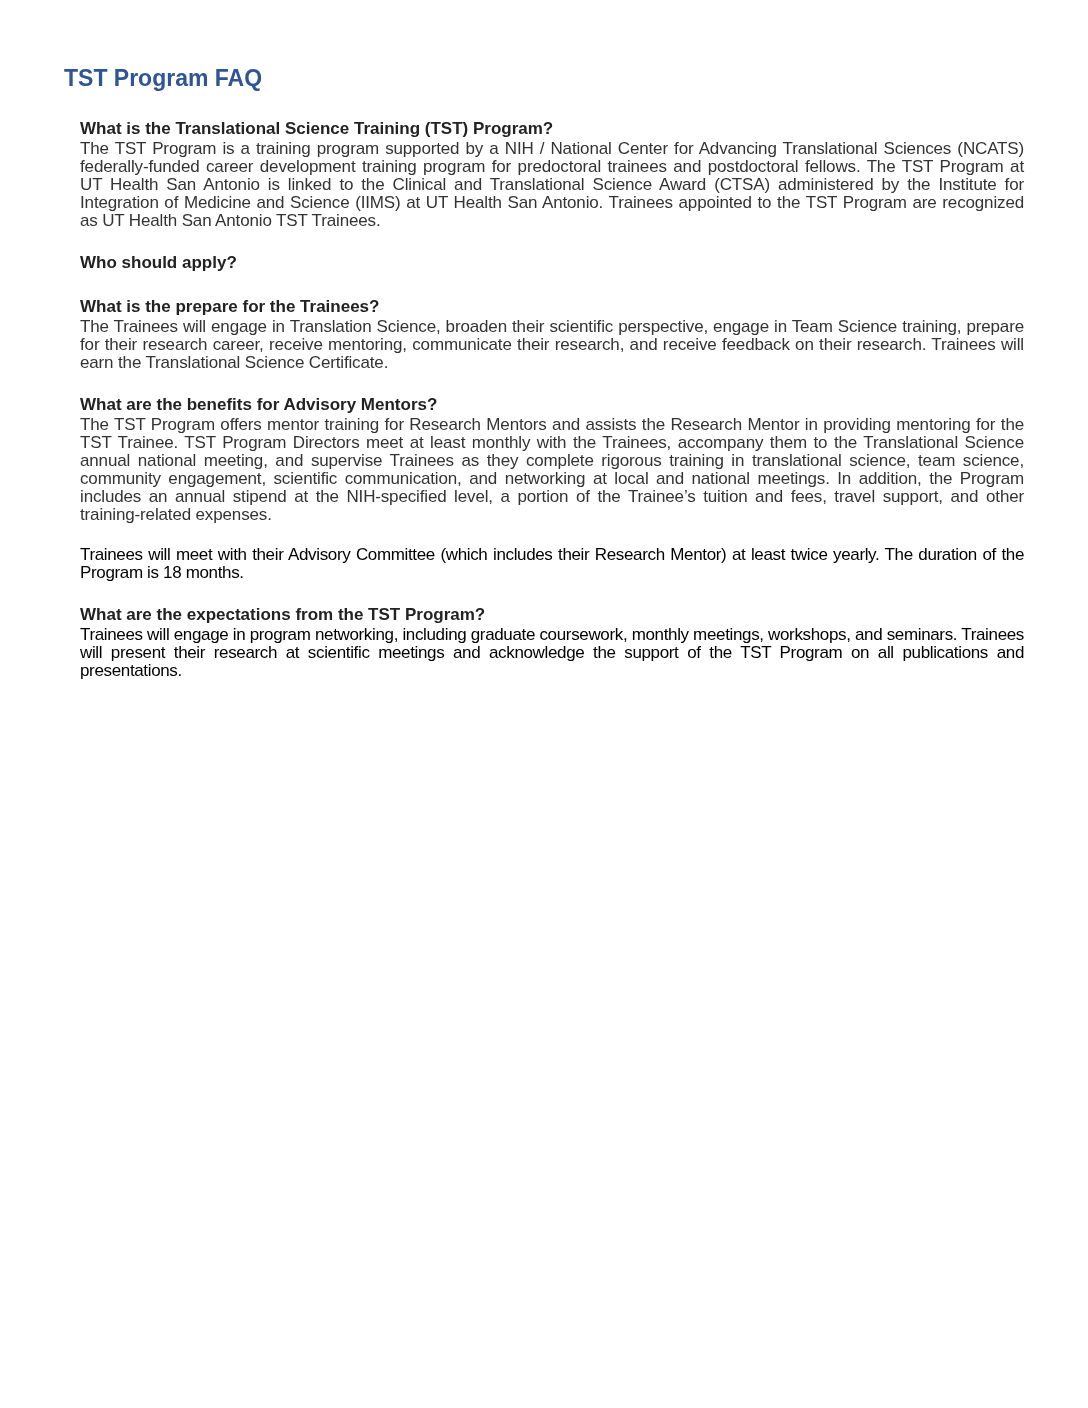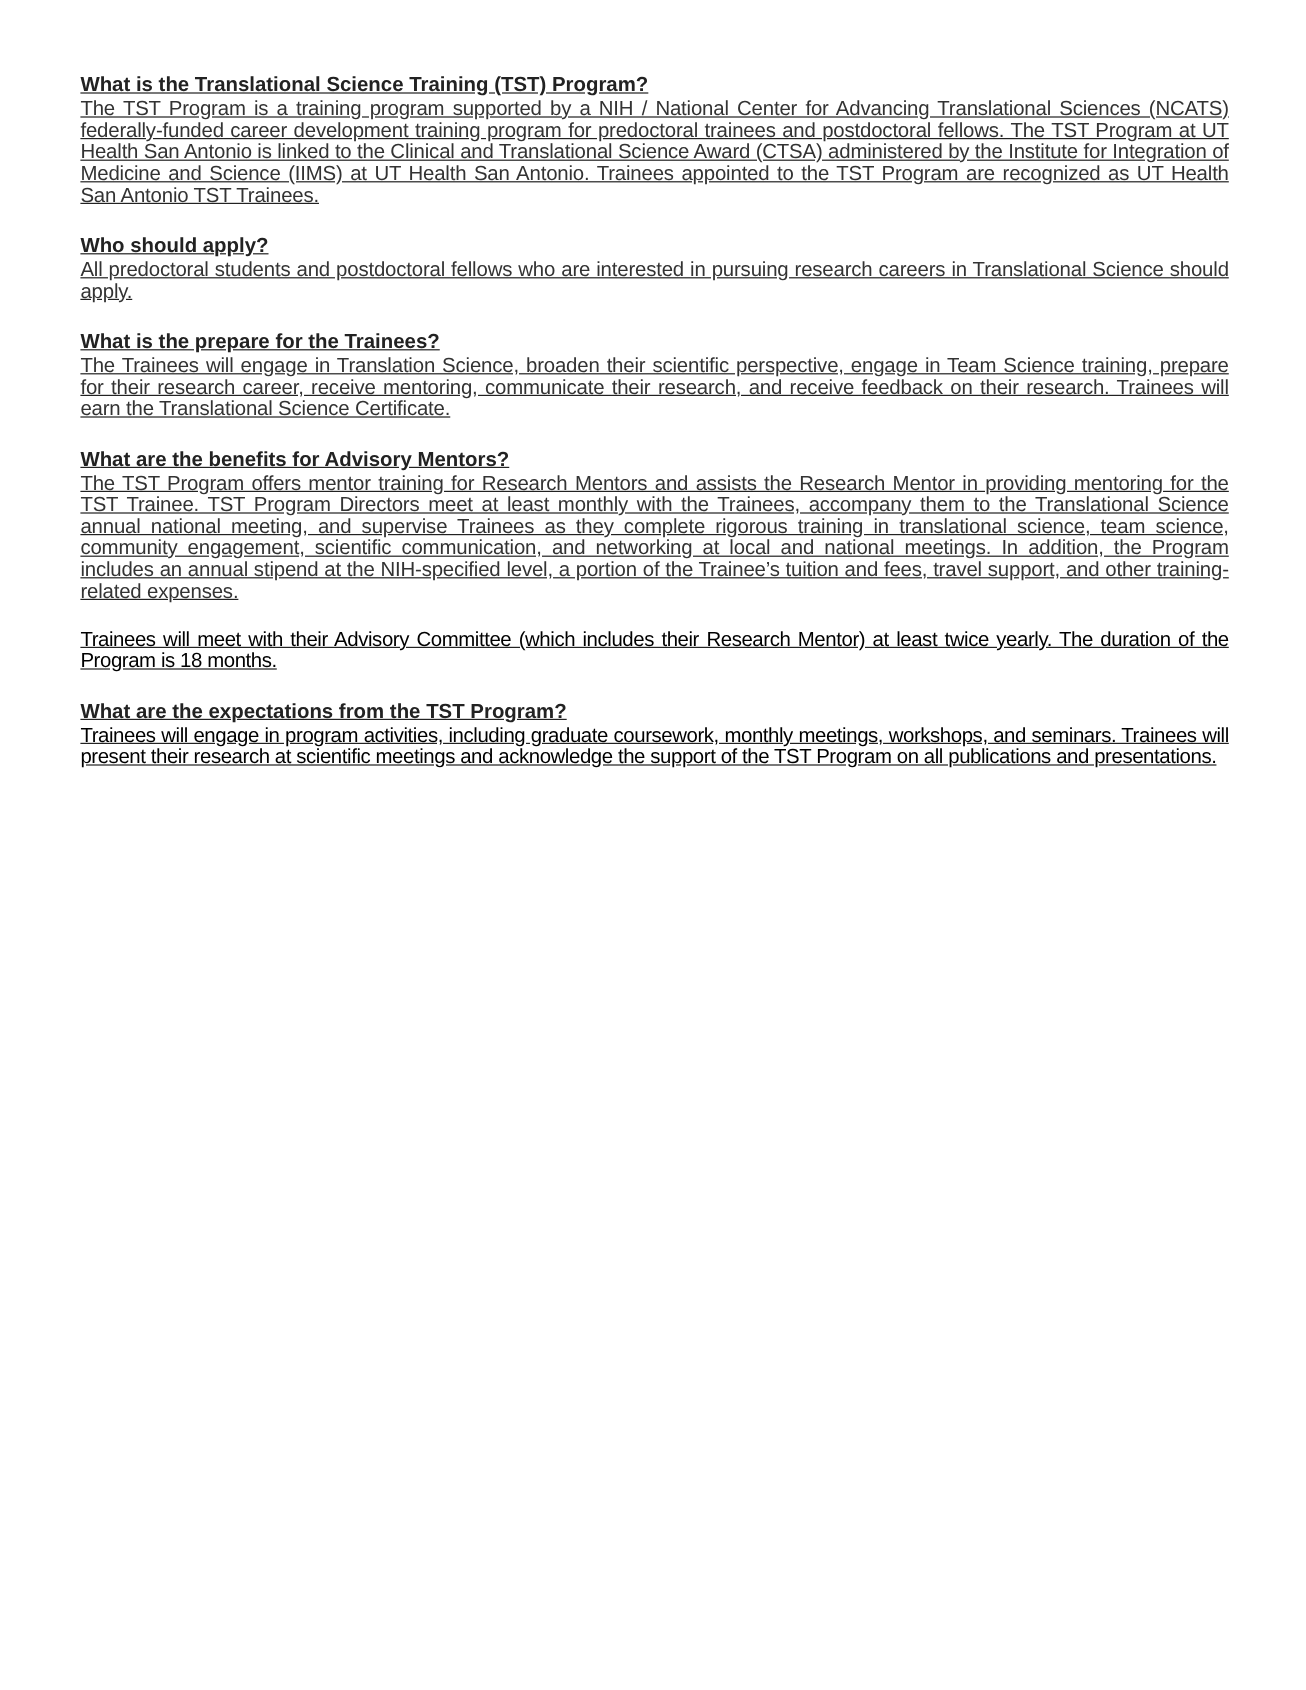--- a/index.html
+++ b/index.html
@@ -23,22 +23,21 @@
     }
     .doc-title {
       font-family: "Liberation Sans", sans-serif;
       font-weight: bold;
       font-size: 23px;
       color: #2f5597;
       margin: 0 0 22px 0;
       line-height: 36px;
     }
     .faq-item {
-      margin: 0 0 22px 3px;
-      text-decoration: underline;
+      margin: 0 0 22px 16px;
     }
     .faq-question {
       font-weight: bold;
       font-size: 17px;
       line-height: 22px;
       color: #222222;
       margin: 0;
     }
     .faq-answer {
       font-size: 17px;
@@ -50,42 +49,42 @@
     }
     .faq-answer.black {
       color: #000000;
       letter-spacing: -0.35px;
     }
   </style>
 </head>
 <body>
 
 <div class="page">
+  <h1 class="doc-title" style="color: rgb(47, 85, 151);">TST Program FAQ</h1>
 
   <div class="faq-item">
     <p class="faq-question">What is the Translational Science Training (TST) Program?</p>
     <p class="faq-answer">The TST Program is a training program supported by a NIH / National Center for Advancing Translational Sciences (NCATS) federally-funded career development training program for predoctoral trainees and postdoctoral fellows. The TST Program at UT Health San Antonio is linked to the Clinical and Translational Science Award (CTSA) administered by the Institute for Integration of Medicine and Science (IIMS) at UT Health San Antonio. Trainees appointed to the TST Program are recognized as UT Health San Antonio TST Trainees.</p>
   </div>
 
   <div class="faq-item">
     <p class="faq-question">Who should apply?</p>
-    <p class="faq-answer">All predoctoral students and postdoctoral fellows who are interested in pursuing research careers in Translational Science should apply.</p>
   </div>
 
   <div class="faq-item">
     <p class="faq-question">What is the prepare for the Trainees?</p>
     <p class="faq-answer">The Trainees will engage in Translation Science, broaden their scientific perspective, engage in Team Science training, prepare for their research career, receive mentoring, communicate their research, and receive feedback on their research. Trainees will earn the Translational Science Certificate.</p>
   </div>
 
   <div class="faq-item">
     <p class="faq-question">What are the benefits for Advisory Mentors?</p>
     <p class="faq-answer">The TST Program offers mentor training for Research Mentors and assists the Research Mentor in providing mentoring for the TST Trainee. TST Program Directors meet at least monthly with the Trainees, accompany them to the Translational Science annual national meeting, and supervise Trainees as they complete rigorous training in translational science, team science, community engagement, scientific communication, and networking at local and national meetings. In addition, the Program includes an annual stipend at the NIH-specified level, a portion of the Trainee’s tuition and fees, travel support, and other training-related expenses.</p>
   </div>
 
   <div class="faq-item">
     <p class="faq-answer black">Trainees will meet with their Advisory Committee (which includes their Research Mentor) at least twice yearly. The duration of the Program is 18 months.</p>
   </div>
 
   <div class="faq-item">
     <p class="faq-question">What are the expectations from the TST Program?</p>
-    <p class="faq-answer black">Trainees will engage in program activities, including graduate coursework, monthly meetings, workshops, and seminars. Trainees will present their research at scientific meetings and acknowledge the support of the TST Program on all publications and presentations.</p>
+    <p class="faq-answer black">Trainees will engage in program networking, including graduate coursework, monthly meetings, workshops, and seminars. Trainees will present their research at scientific meetings and acknowledge the support of the TST Program on all publications and presentations.</p>
   </div>
 </div>
 
 </body></html>

